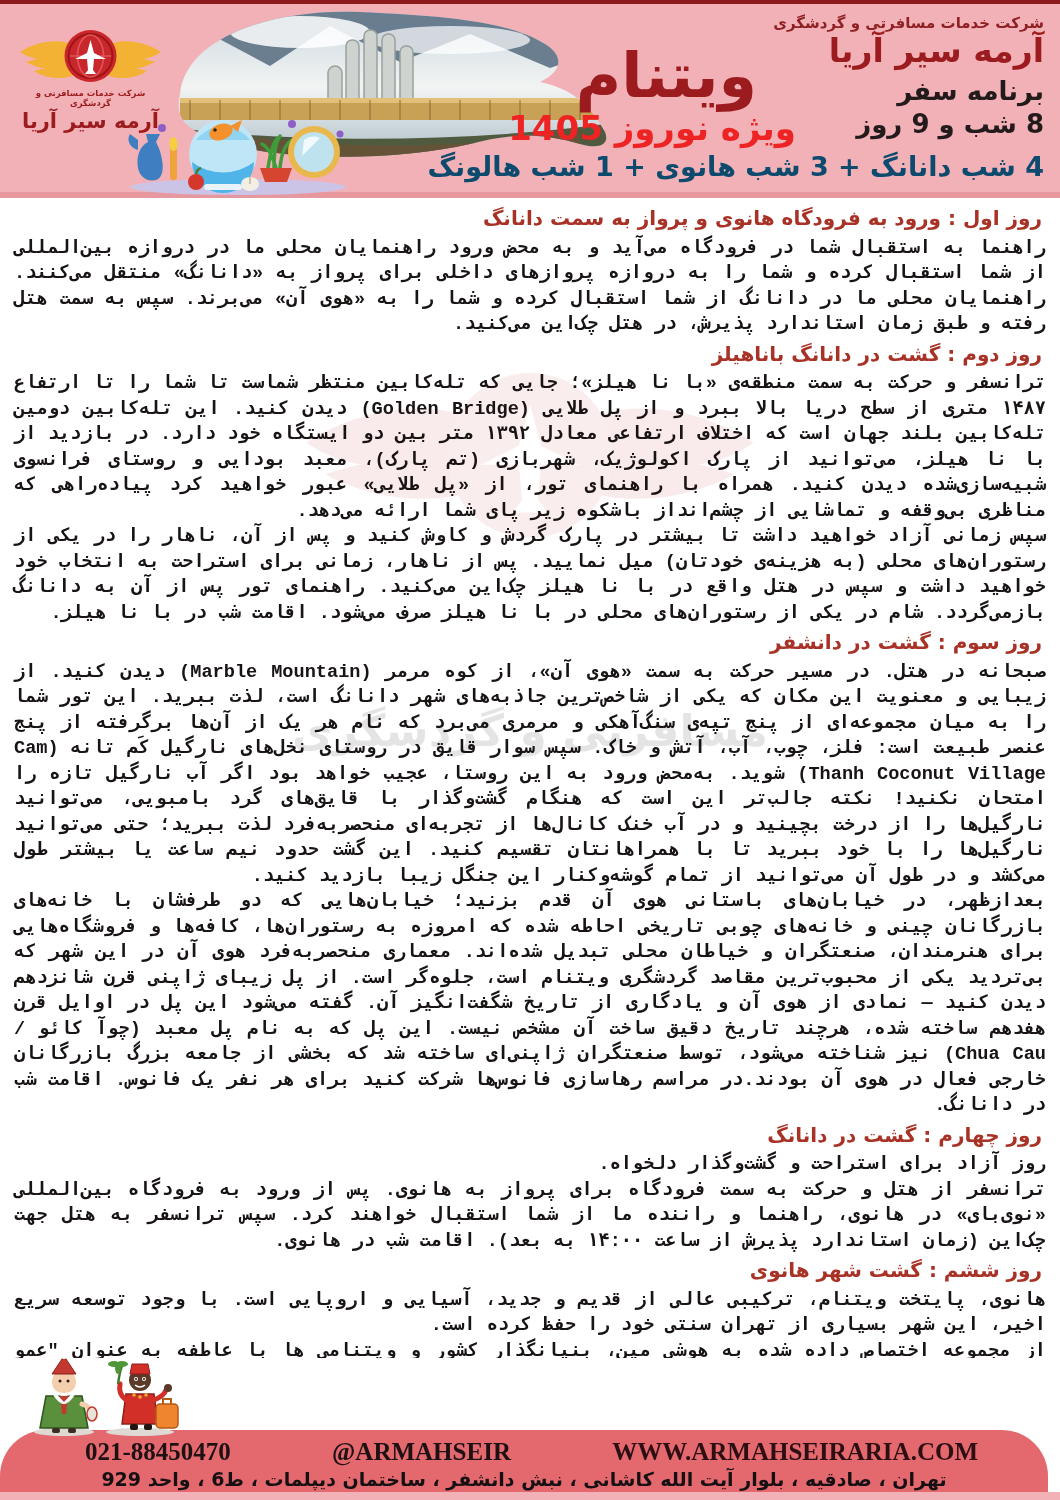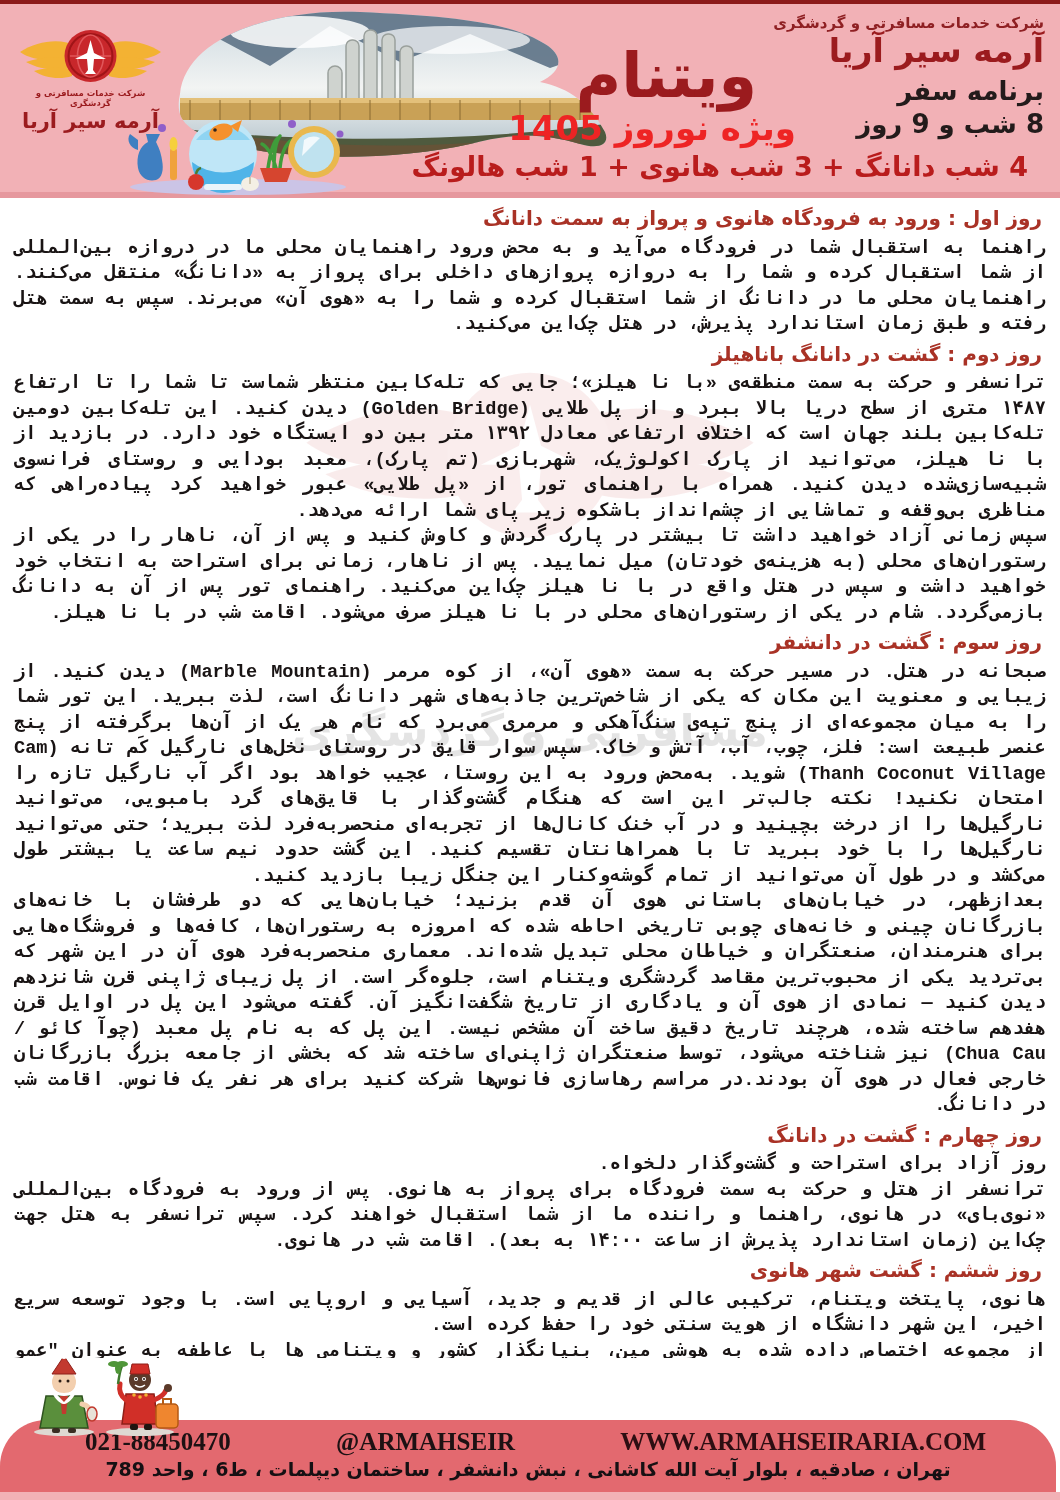--- a/index.html
+++ b/index.html
@@ -20,22 +20,22 @@
   .logo-caption .cap-small{font-size:8.5px;font-weight:bold;letter-spacing:0;}
   .logo-caption .cap-brand{font-size:21px;font-weight:bold;margin-top:1px;}
   .hero{position:absolute;left:150px;top:0px;width:470px;height:168px;}
   .nowruz{position:absolute;left:118px;top:86px;width:240px;height:106px;}
   .right-col{position:absolute;right:16px;top:10px;width:420px;text-align:right;color:#231b1b;}
   .right-col .tagline{font-size:15px;font-weight:bold;color:#8f2023;margin-bottom:2px;}
   .right-col .brand{font-size:33px;font-weight:bold;color:#9b1b1e;line-height:1.0;margin-bottom:8px;}
   .right-col .program{font-size:26px;font-weight:bold;line-height:1.25;}
   .right-col .duration{font-size:26px;font-weight:bold;line-height:1.25;}
   .breakdown{
-    position:absolute;right:32px;top:147px;width:680px;text-align:right;
-    font-size:27px;font-weight:bold;color:#b91c1c;white-space:nowrap;
+    position:absolute;right:16px;top:147px;width:680px;text-align:right;
+    font-size:27px;font-weight:bold;color:#0c4a6e;white-space:nowrap;
   }
   .title{
     position:absolute;right:288px;top:26px;margin:15px;
     font-size:62px;font-weight:bold;color:#9b1b1e;line-height:1.0;
   }
   .subtitle{
     position:absolute;right:264px;top:104px;
     font-size:34px;font-weight:bold;color:#ee2424;white-space:nowrap;
   }
   
@@ -53,21 +53,21 @@
     position:relative;z-index:2;
   }
   .day p{
     margin:0;font-size:18.6px;font-weight:bold;color:#191414;line-height:25.5px;
     text-align:justify;position:relative;z-index:2;font-family:Liberation Mono, monospace;
   }
   
   .footer{position:absolute;left:0;right:0;bottom:0;height:146px;background:#ffffff;}
   .characters{position:absolute;left:22px;bottom:64px;width:160px;height:84px;z-index:3;}
   .footer-bar{
-    position:absolute;left:0;right:4px;bottom:8px;height:72px;
+    position:absolute;left:0;right:12px;bottom:8px;height:62px;
     background:#e3696f;border-radius:46px 46px 0 0;z-index:2;
   }
   .footer-strip{position:absolute;left:0;right:0;bottom:0;height:8px;background:#f2b1b6;}
   .contact-row{
     direction:ltr;display:flex;justify-content:space-between;align-items:flex-end;
     padding:8px 70px 0 85px;
     font-family:"Liberation Serif",serif;font-weight:bold;font-size:25px;color:#1d1113;
   }
   .contact-row .site{color:#2d0e12;}
   .address{
@@ -241,21 +241,21 @@
       <h2>روز چهارم : گشت در دانانگ</h2>
       <p>روز آزاد برای استراحت و گشت‌وگذار دلخواه.</p>
     </section>
 
     <section class="day">
       <p>ترانسفر از هتل و حرکت به سمت فرودگاه برای پرواز به هانوی. پس از ورود به فرودگاه بین‌المللی «نوی‌بای» در هانوی، راهنما و راننده ما از شما استقبال خواهند کرد. سپس ترانسفر به هتل جهت چک‌این (زمان استاندارد پذیرش از ساعت ۱۴:۰۰ به بعد). اقامت شب در هانوی.</p>
     </section>
 
     <section class="day">
       <h2>روز ششم : گشت شهر هانوی</h2>
-      <p>هانوی، پایتخت ویتنام، ترکیبی عالی از قدیم و جدید، آسیایی و اروپایی است. با وجود توسعه سریع اخیر، این شهر دانشگاه از هویت سنتی خود را حفظ کرده است.</p>
+      <p>هانوی، پایتخت ویتنام، ترکیبی عالی از قدیم و جدید، آسیایی و اروپایی است. با وجود توسعه سریع اخیر، این شهر بسیاری از تهران سنتی خود را حفظ کرده است.</p>
       <p>از مجموعه اختصاص داده شده به هوشی مین، بنیانگذار کشور و ویتنامی ها با عاطفه به عنوان "عمو هو" اختصاص داده شده است. اولین توقف را در مقبره تاریخی هوشی مین انجام دهید، بنای تاریخی باشکوهی که برای خدمت به عنوان آخرین محل استراحت عمو هو ساخته شده است. به قدم زدن در باغ گیاه شناسی زیبای کاخ ریاست جمهوری ادامه دهید تا از خانه محقر عمو هو دیدن کنید، که بر اساس یک خانه روستایی ویتنامی با طراحی ساده در محیطی آرام ساخته شده است که نشان دهنده سبک زندگی ساده، خالص و اصیل اوست. گشت در بتکده تک ستونی که در سال 1049 از چوب بر روی یک ستون سنگی ساخته شده است و شبیه به شکوفه نیلوفر آبی است که نمادی از خلوص است. به بتکده Tran Quoc، قدیمی ترین بتکده هانوی، که در جزیره کوچکی از دریاچه غربی واقع شده است، ادامه دهید. بعد از ظهر از معبد ادبیات، اولین دانشگاه ویتنام دیدن کنید. این معبد خیره‌کننده که در قرن یازدهم ساخته شده است، نمونه‌ای نادر از معماری سنتی ویتنامی است که به خوبی حفظ شده است و در پشت اسکناس 100000 دونگ ویتنامی نشان داده شده است.دوچرخه سواری (ریکشا) راهی عالی برای تجربه هانوی از نزدیک است زیرا جو پر جنب و جوش، پر هیجان و اجتماعی است. راننده محلی‌تان شما را پشت سر راهنما به خیابان‌های باریک محله اولد که به‌خاطر «۳۶ خیابان ۳۶ اجناس» معروف است، می‌فرستد.</p>
     </section>
   </main>
 
   <footer class="footer">
 
     <div class="characters">
       <svg viewBox="0 0 160 84" width="160" height="84">
 
         <g>
@@ -307,18 +307,18 @@
         </g>
       </svg>
     </div>
 
     <div class="footer-bar">
       <div class="contact-row">
         <span class="phone">021-88450470</span>
         <span class="insta">@ARMAHSEIR</span>
         <span class="site">WWW.ARMAHSEIRARIA.COM</span>
       </div>
-      <div class="address">تهران ، صادقیه ، بلوار آیت الله کاشانی ، نبش دانشفر ، ساختمان دیپلمات ، ط6 ، واحد 789</div>
+      <div class="address">تهران ، صادقیه ، بلوار آیت الله کاشانی ، نبش دانشفر ، ساختمان دیپلمات ، ط6 ، واحد 929</div>
     </div>
     <div class="footer-strip"></div>
   </footer>
 
 </div>
 
 </body></html>

